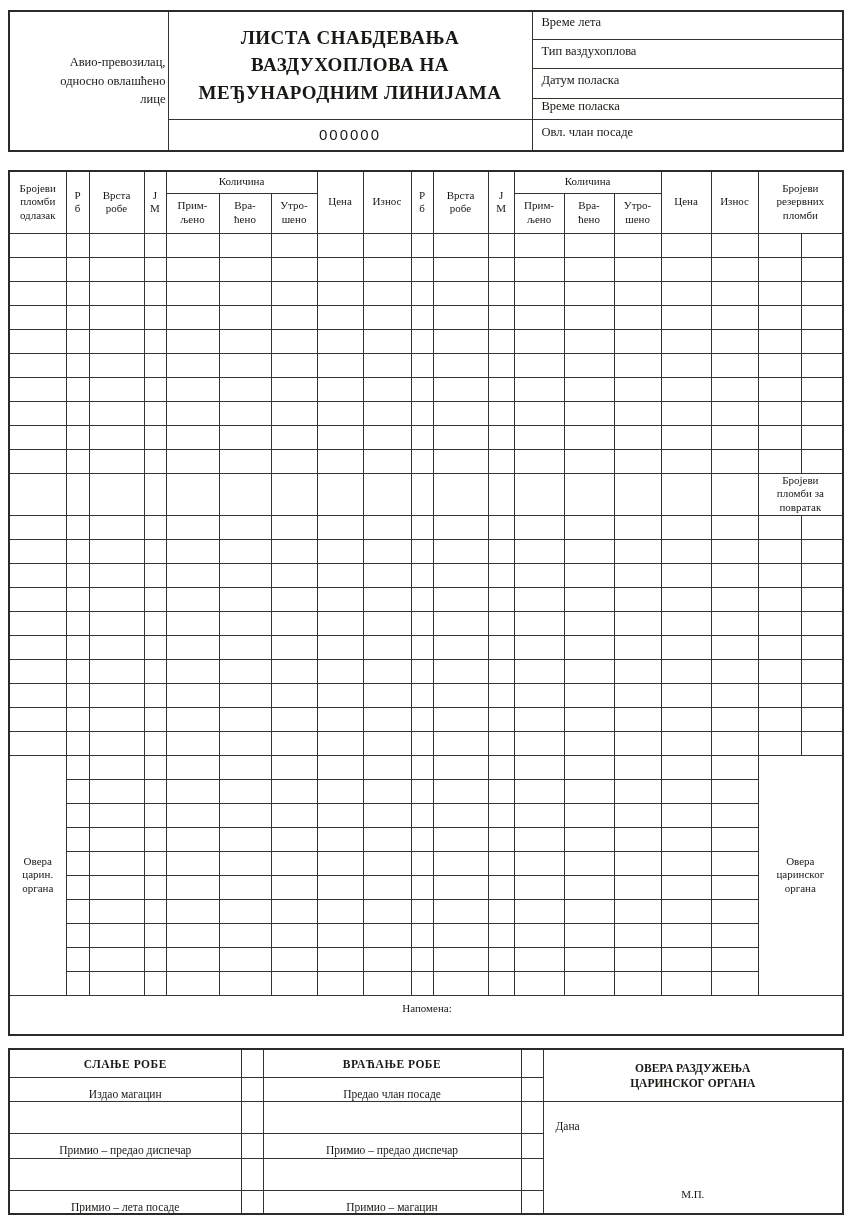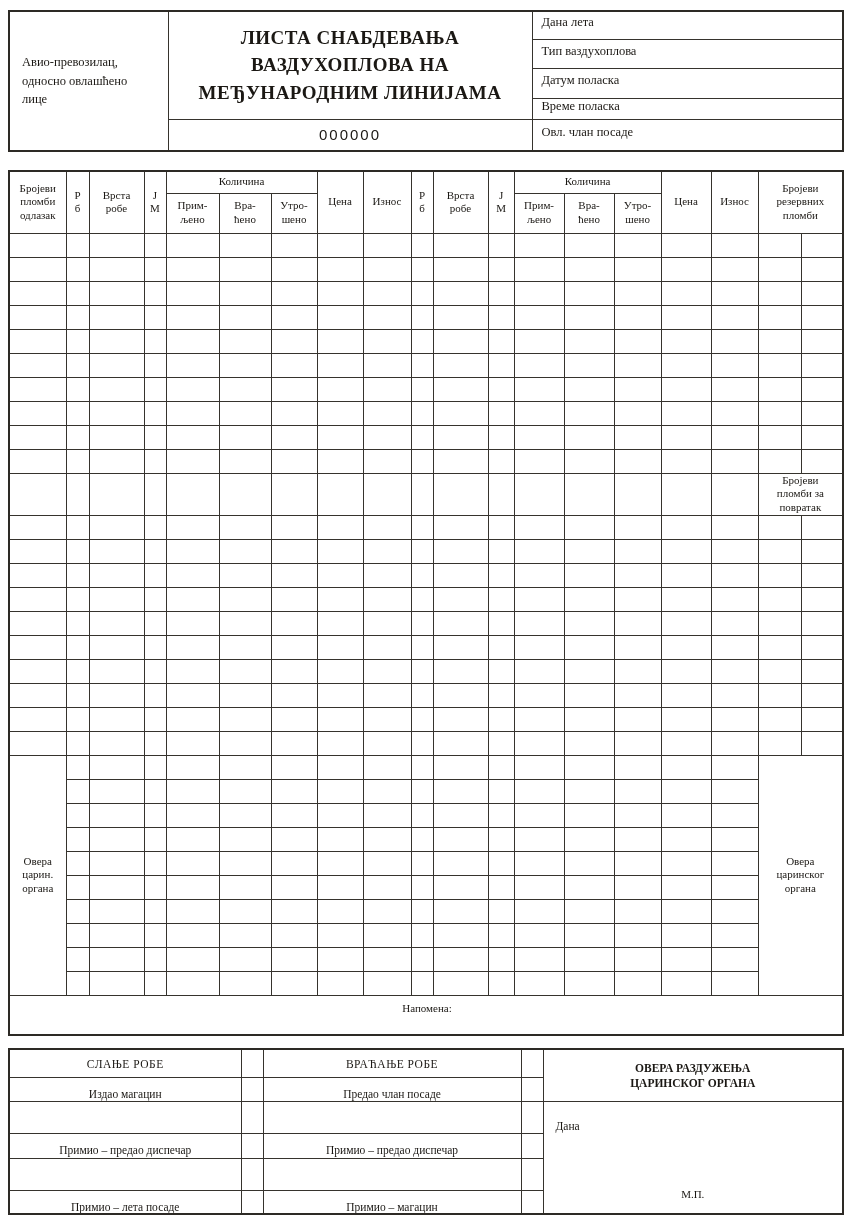--- a/index.html
+++ b/index.html
@@ -10,21 +10,21 @@
     -webkit-font-smoothing:antialiased;
   }
   .sheet{padding:10px 8px 0 8px;}
   table{border-collapse:collapse;table-layout:fixed;width:836px;}
   td{border:1.5px solid #36332d;padding:0;overflow:hidden;}
   .head-table,.supply-table,.footer-table{border:2px solid #2d2a25;}
   .ml{white-space:pre-line;}
 
   
   .head-table td{vertical-align:middle;}
-  .carrier{vertical-align:top;text-align:left;padding:6px 12px;font-size:12.5px;line-height:1.5;}
+  .carrier{vertical-align:top;text-align:right;padding:6px 2px;font-size:12.5px;line-height:1.5;}
   .title-cell{text-align:center;}
   .title{font-weight:bold;font-size:19px;line-height:1.45;letter-spacing:.5px;}
   .serial{text-align:center;font-family:"Liberation Sans","DejaVu Sans",sans-serif;
           font-size:15px;letter-spacing:2px;margin-top:48px;}
   .field{vertical-align:bottom;text-align:left;padding:0 8px 5px 9px;font-size:12.5px;}
 
   
   .supply-table{margin-top:18px;}
   .supply-table td{font-size:11px;text-align:center;vertical-align:middle;line-height:1.25;}
   tr.hr1{height:22px;}
@@ -36,21 +36,21 @@
   .stamp-cell{vertical-align:top;padding-top:0;font-size:10.5px;}
   .note-cell{vertical-align:top;text-align:left;padding:3px 8px 16px 10px;font-size:11.5px;margin-left:8px;}
 
   
   .footer-table{margin-top:12px;}
   .footer-table td{font-size:11.5px;text-align:center;vertical-align:top;}
   tr.f28{height:28px;}
   tr.f24{height:24px;}
   tr.f32{height:32px;}
   tr.f25{height:25px;}
-  .blk-title{font-weight:normal;font-size:17px;letter-spacing:.5px;vertical-align:middle !important;margin-left:31px;}
+  .blk-title{font-weight:bold;font-size:17px;letter-spacing:.5px;vertical-align:middle !important;margin-left:31px;}
   .sig-label{padding-top:10px;}
   .customs-title{font-weight:bold;font-size:17px;line-height:1.3;vertical-align:middle !important;}
   .big-cell{vertical-align:top;}
   .big-inner{position:relative;height:110px;width:100%;}
   .date-label{position:absolute;top:18px;left:12px;font-size:11.5px;}
   .stamp-label{position:absolute;bottom:12px;left:50%;transform:translateX(-50%);font-size:11px;}
 </style>
 </head>
 <body>
 
@@ -65,21 +65,21 @@
     <tbody>
         <tr style="height:28px">
       <td rowspan="5" class="carrier ml">Авио-превозилац,
 односно овлашћено
 лице</td>
       <td rowspan="4" class="title-cell">
         <div class="title ml">ЛИСТА СНАБДЕВАЊА
 ВАЗДУХОПЛОВА НА
 МЕЂУНАРОДНИМ ЛИНИЈАМА</div>
       </td>
-      <td class="field">Дана лета</td>
+      <td class="field">Време лета</td>
     </tr>
     <tr style="height:29px">
       <td class="field">Тип ваздухоплова</td>
     </tr>
     <tr style="height:30px">
       <td class="field">Датум поласка</td>
     </tr>
     <tr style="height:21px">
       <td class="field">Време поласка</td>
     </tr>

